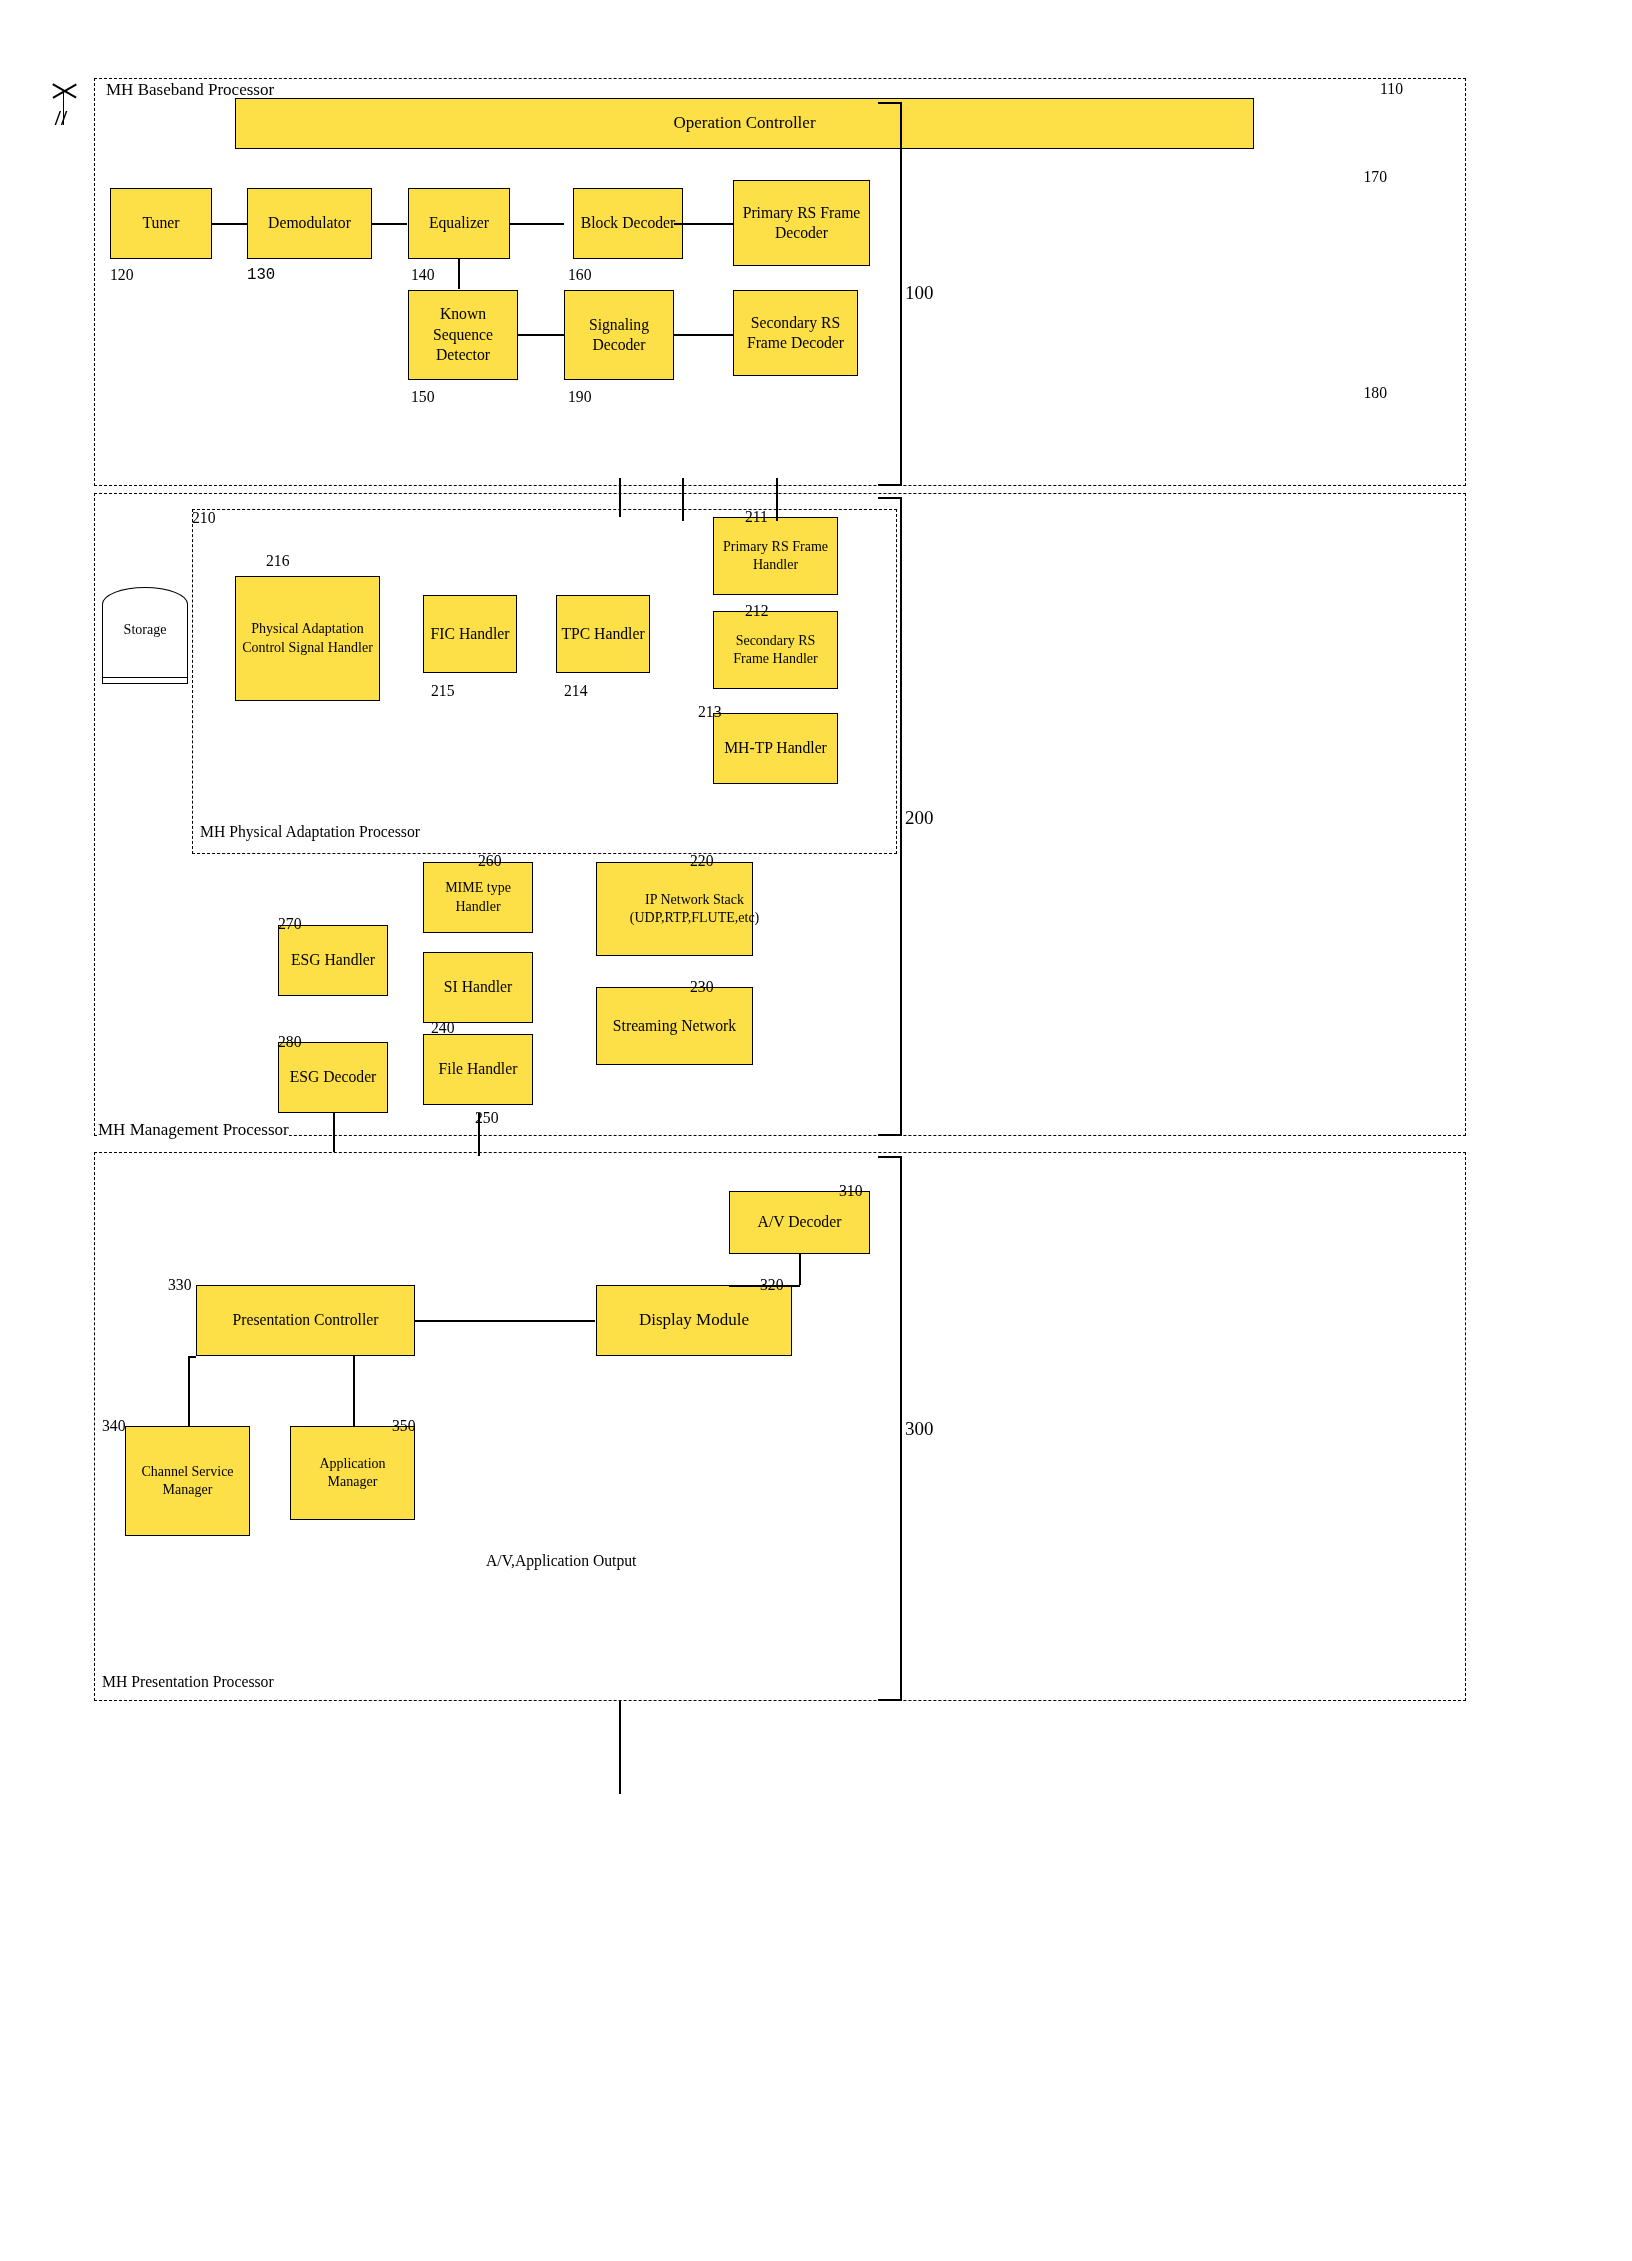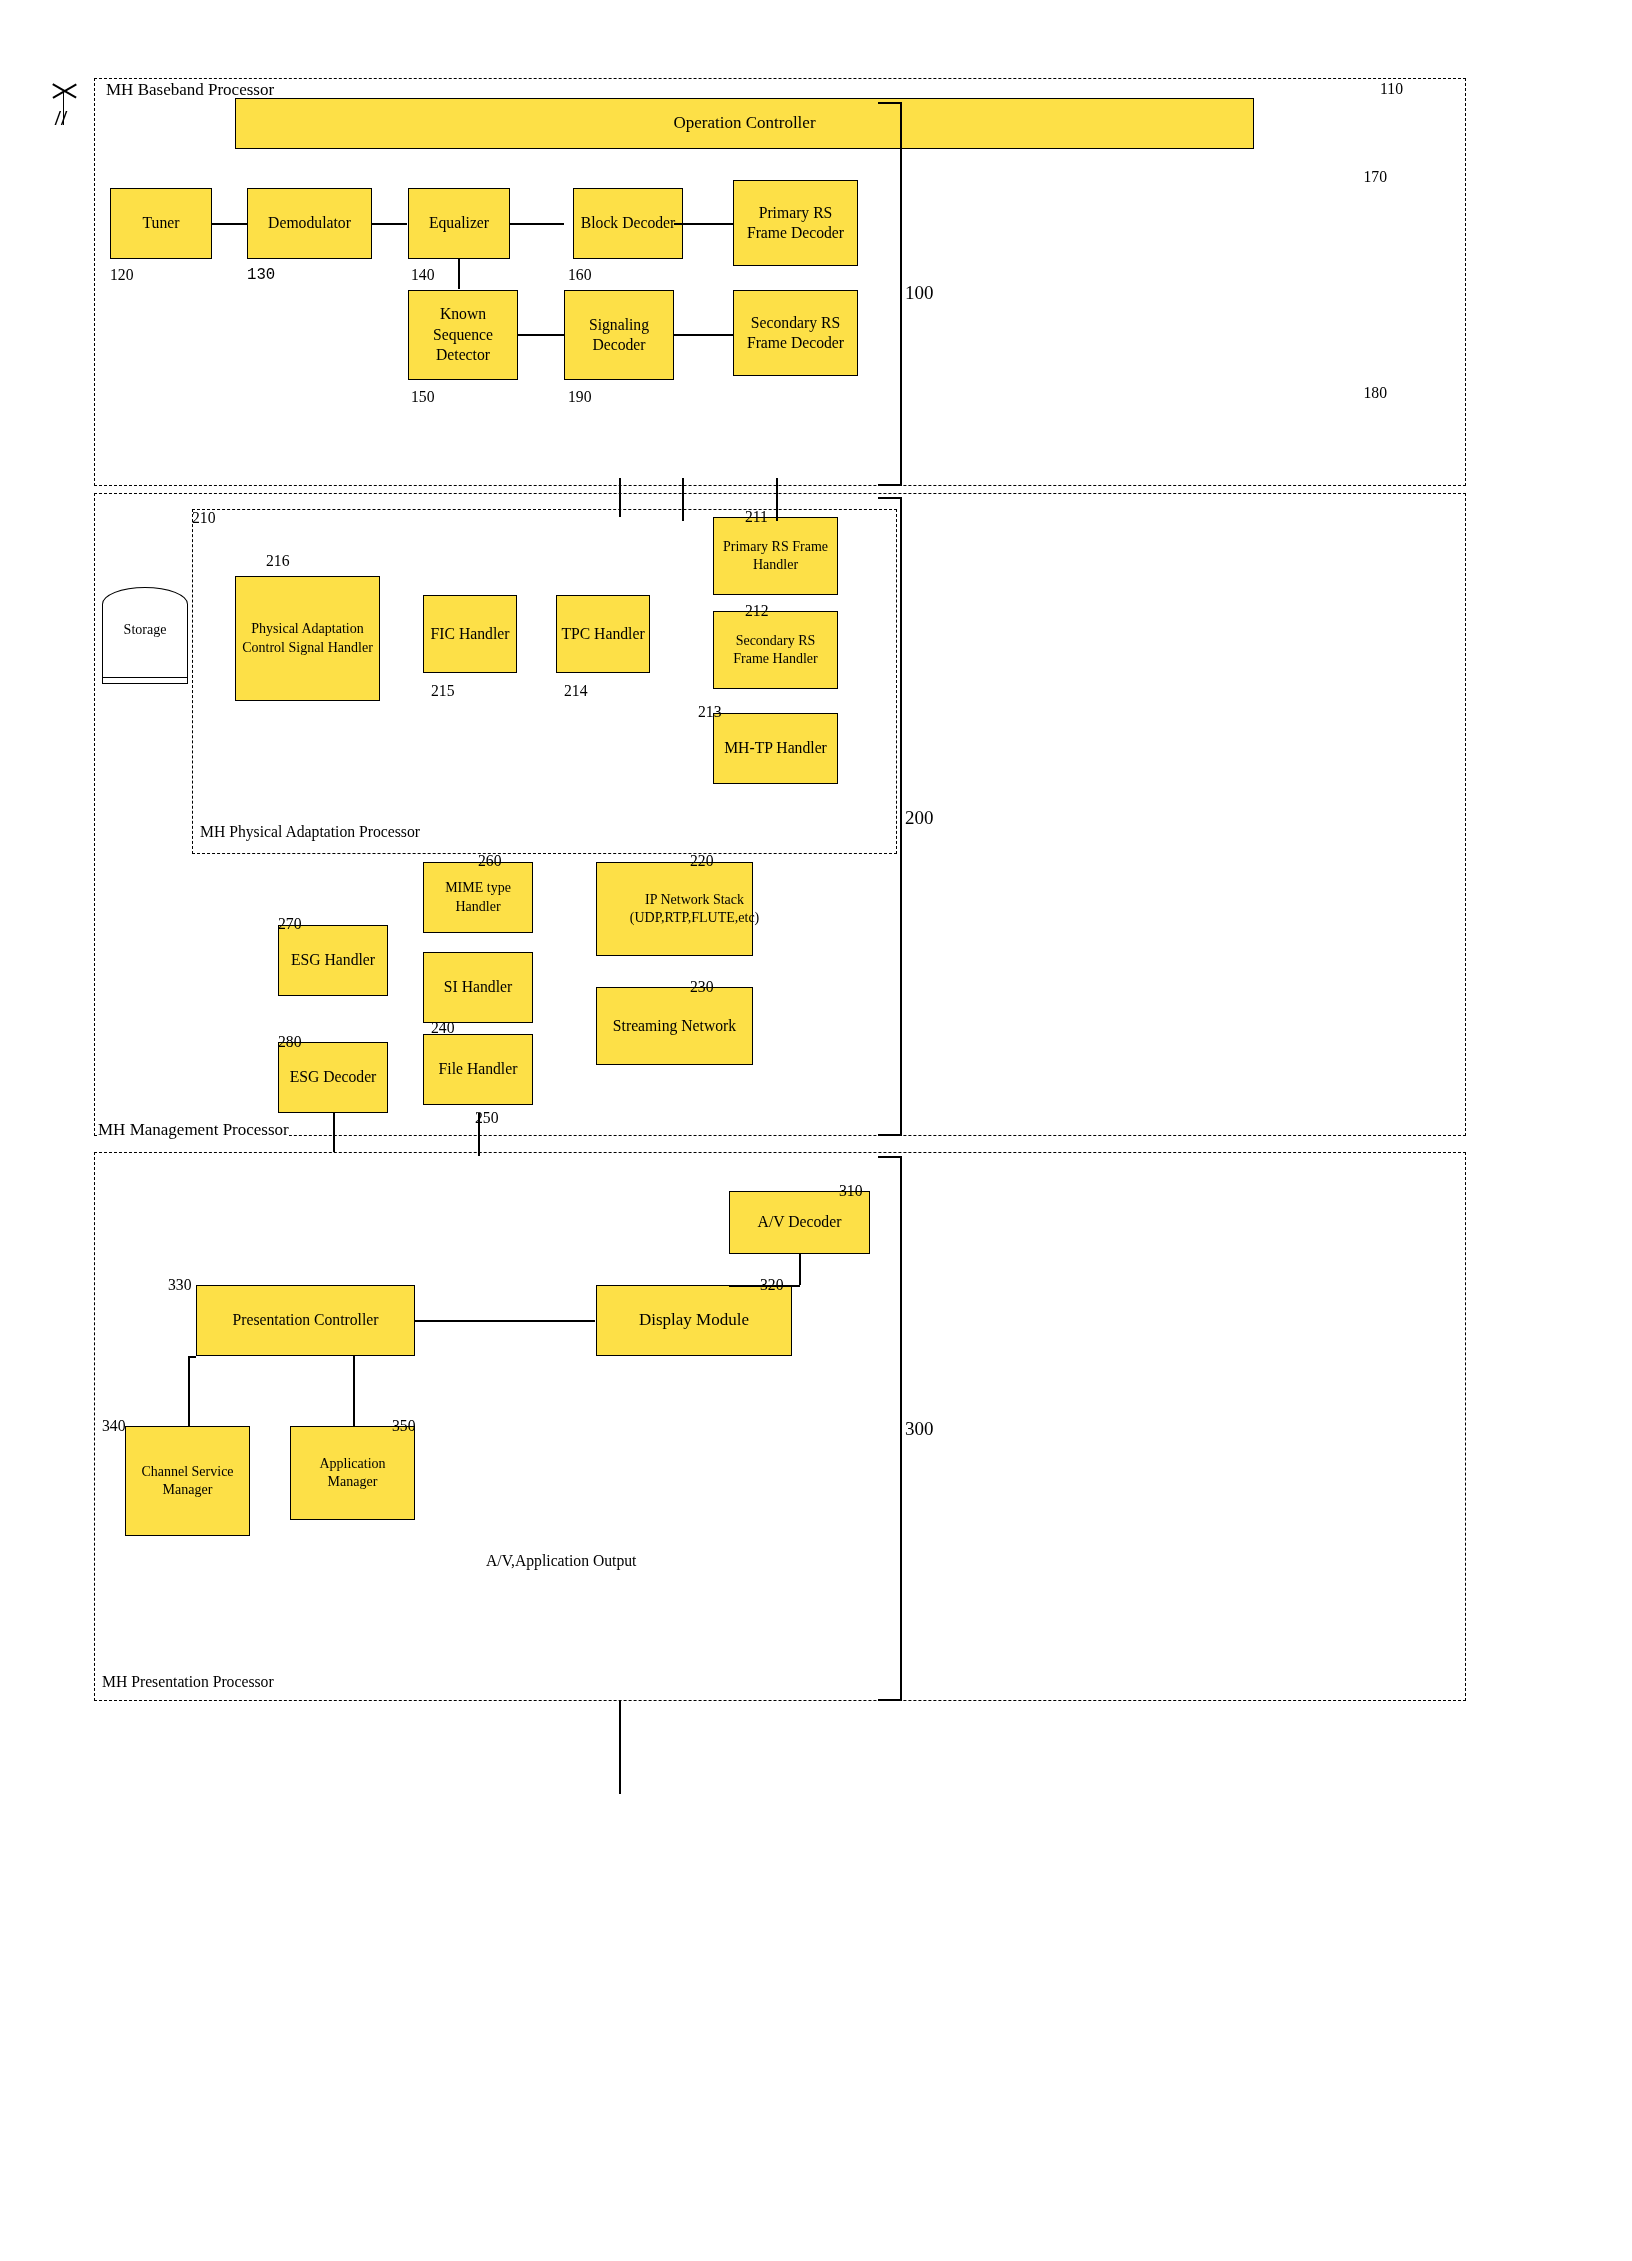--- a/index.html
+++ b/index.html
@@ -78,21 +78,21 @@
 
   <div class="box" style="top:157px; left:200px; width:125px; height:71px;">Demodulator</div>
   <div class="ref-num" style="top:235px; left:200px;font-family:Liberation Mono, monospace;">130</div>
 
   <div class="box" style="top:157px; left:361px; width:102px; height:71px;">Equalizer</div>
   <div class="ref-num" style="top:235px; left:364px;">140</div>
 
   <div class="box" style="top:157px; left:526px; width:110px; height:71px;">Block Decoder</div>
   <div class="ref-num" style="top:235px; left:521px;">160</div>
 
-  <div class="box" style="top:149px; left:686px; width:125px; height:86px;">Primary RS Frame Decoder</div>
+  <div class="box" style="top:149px; left:686px; width:137px; height:86px;">Primary RS Frame Decoder</div>
   <div class="ref-num" style="top:137px; right:188px;">170</div>
 
   <div class="box" style="top:259px; left:686px; width:125px; height:86px;">Secondary RS Frame Decoder</div>
   <div class="ref-num" style="top:353px; right:188px;">180</div>
 
   <div class="box" style="top:259px; left:361px; width:110px; height:90px;">Known Sequence Detector</div>
   <div class="ref-num" style="top:357px; left:364px;">150</div>
 
   <div class="box" style="top:259px; left:517px; width:110px; height:90px;">Signaling Decoder</div>
   <div class="ref-num" style="top:357px; left:521px;">190</div>

